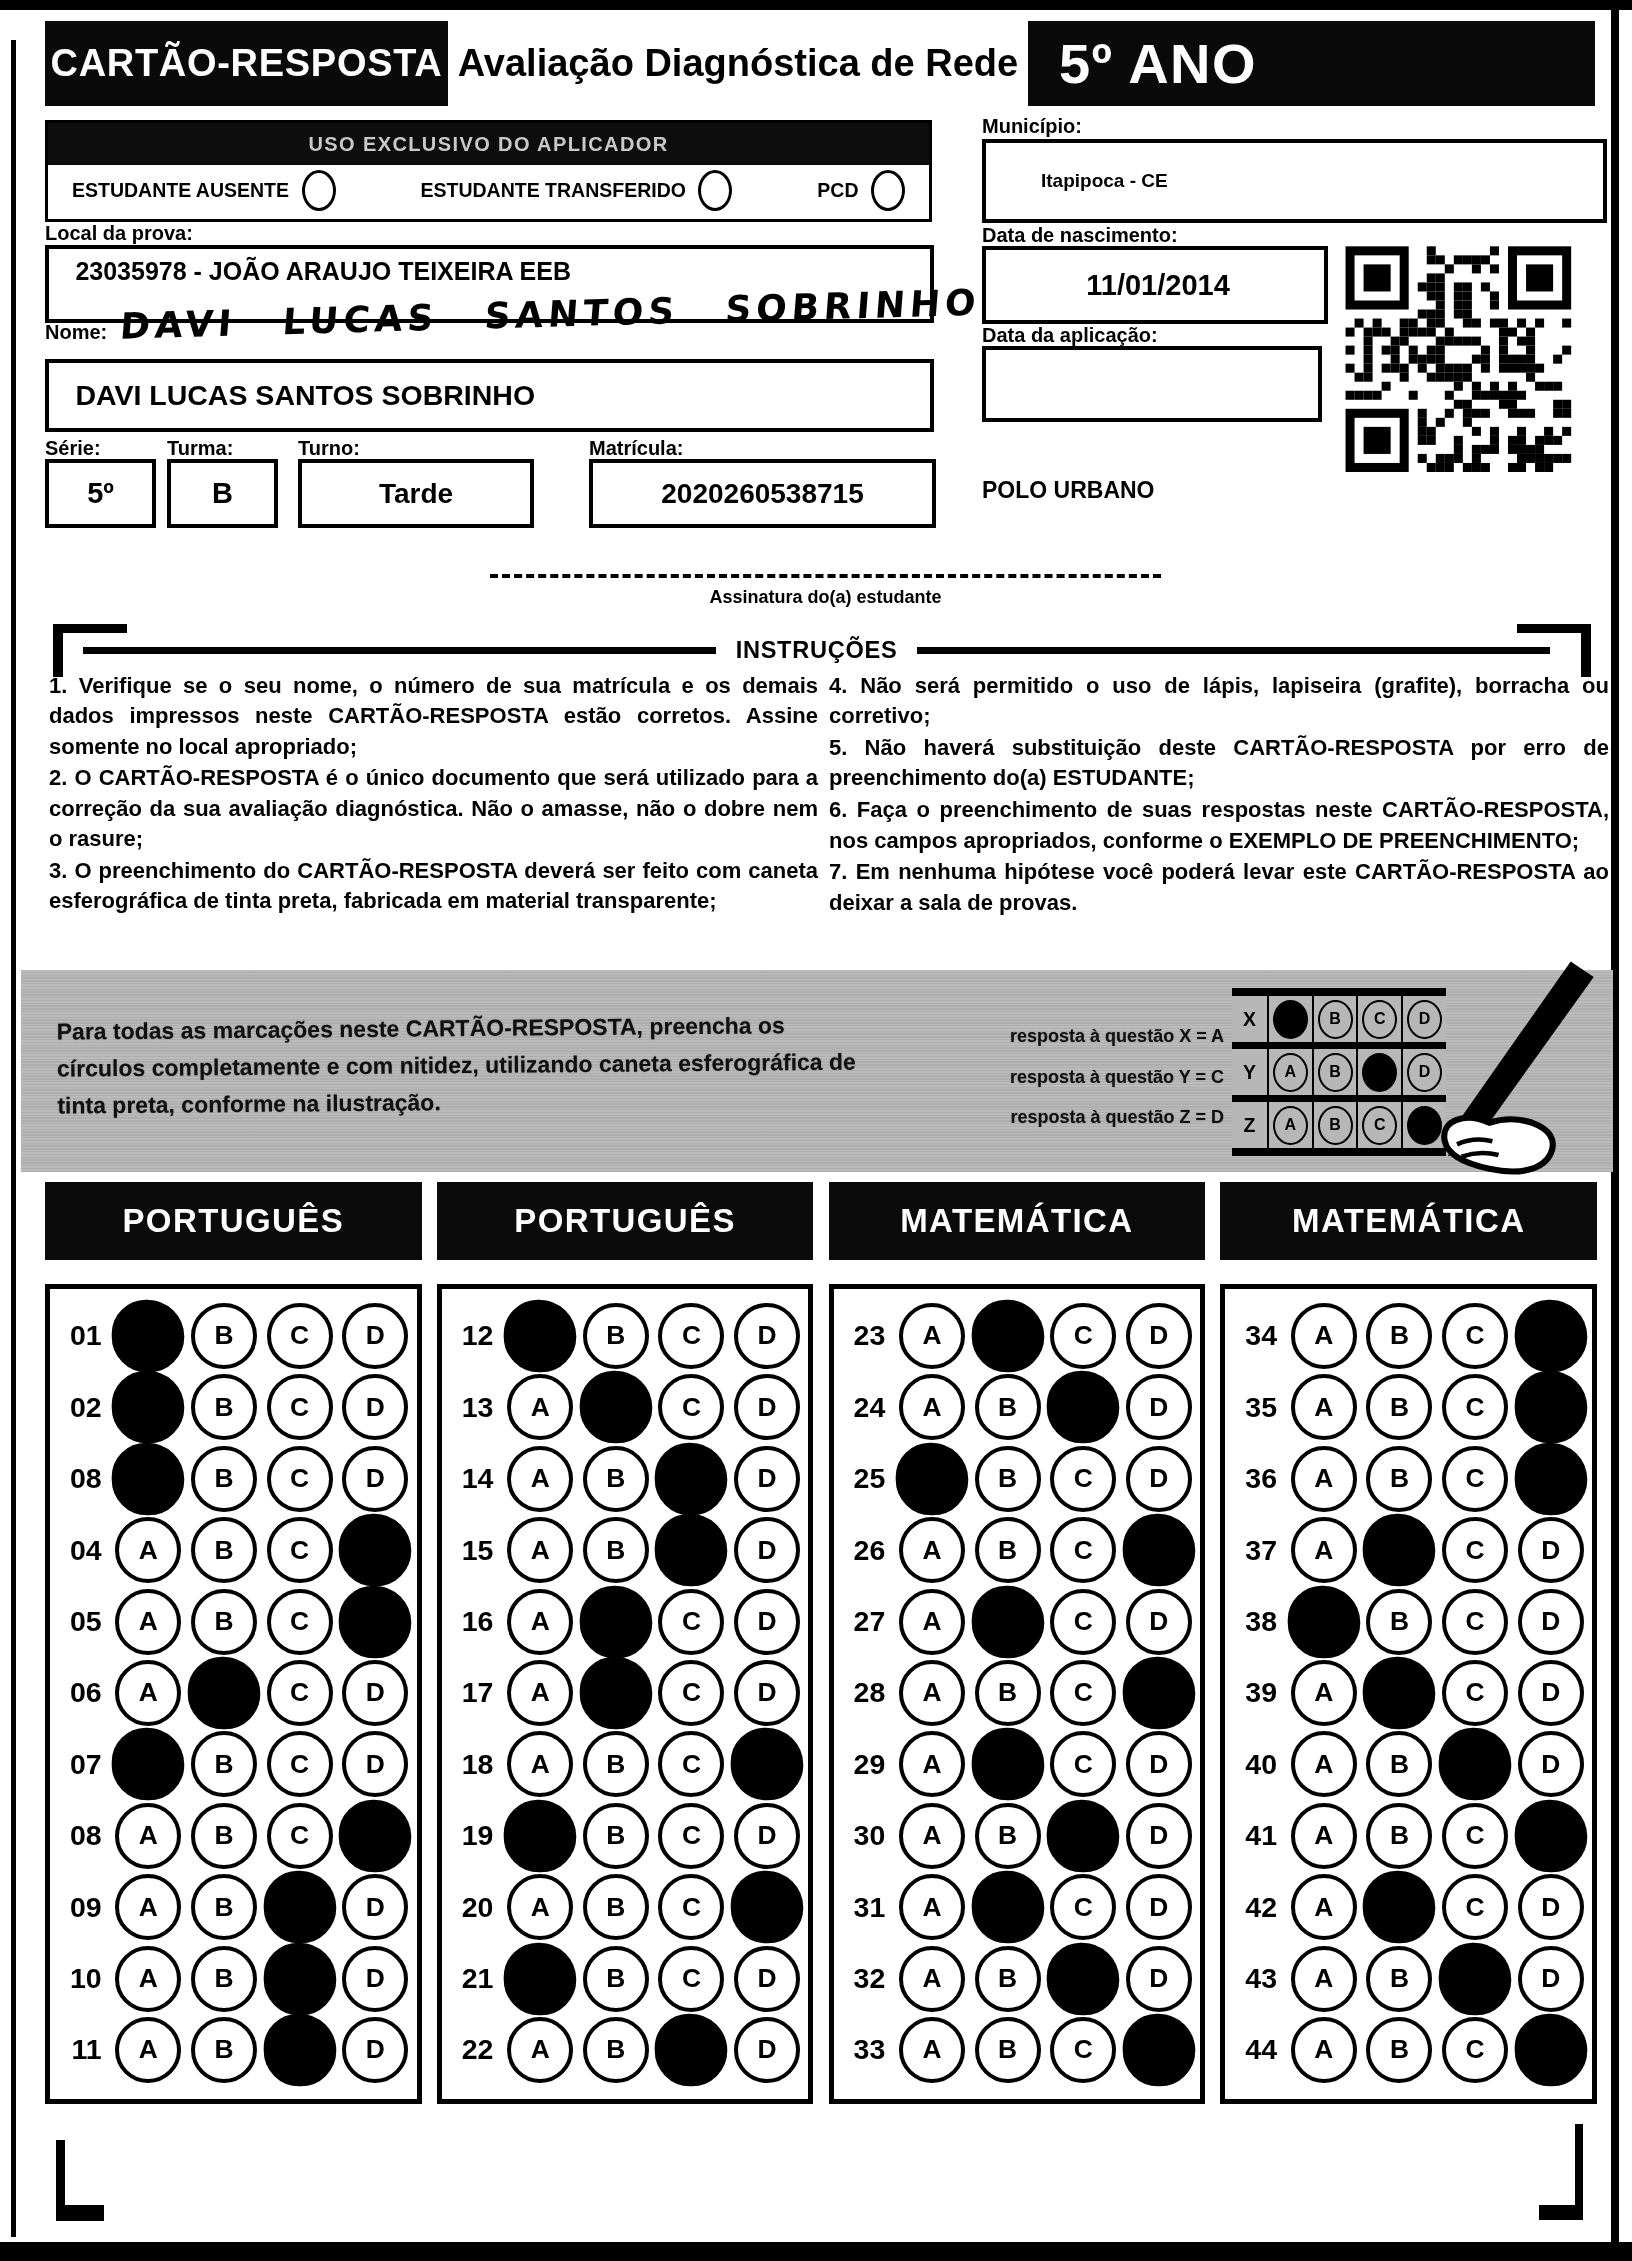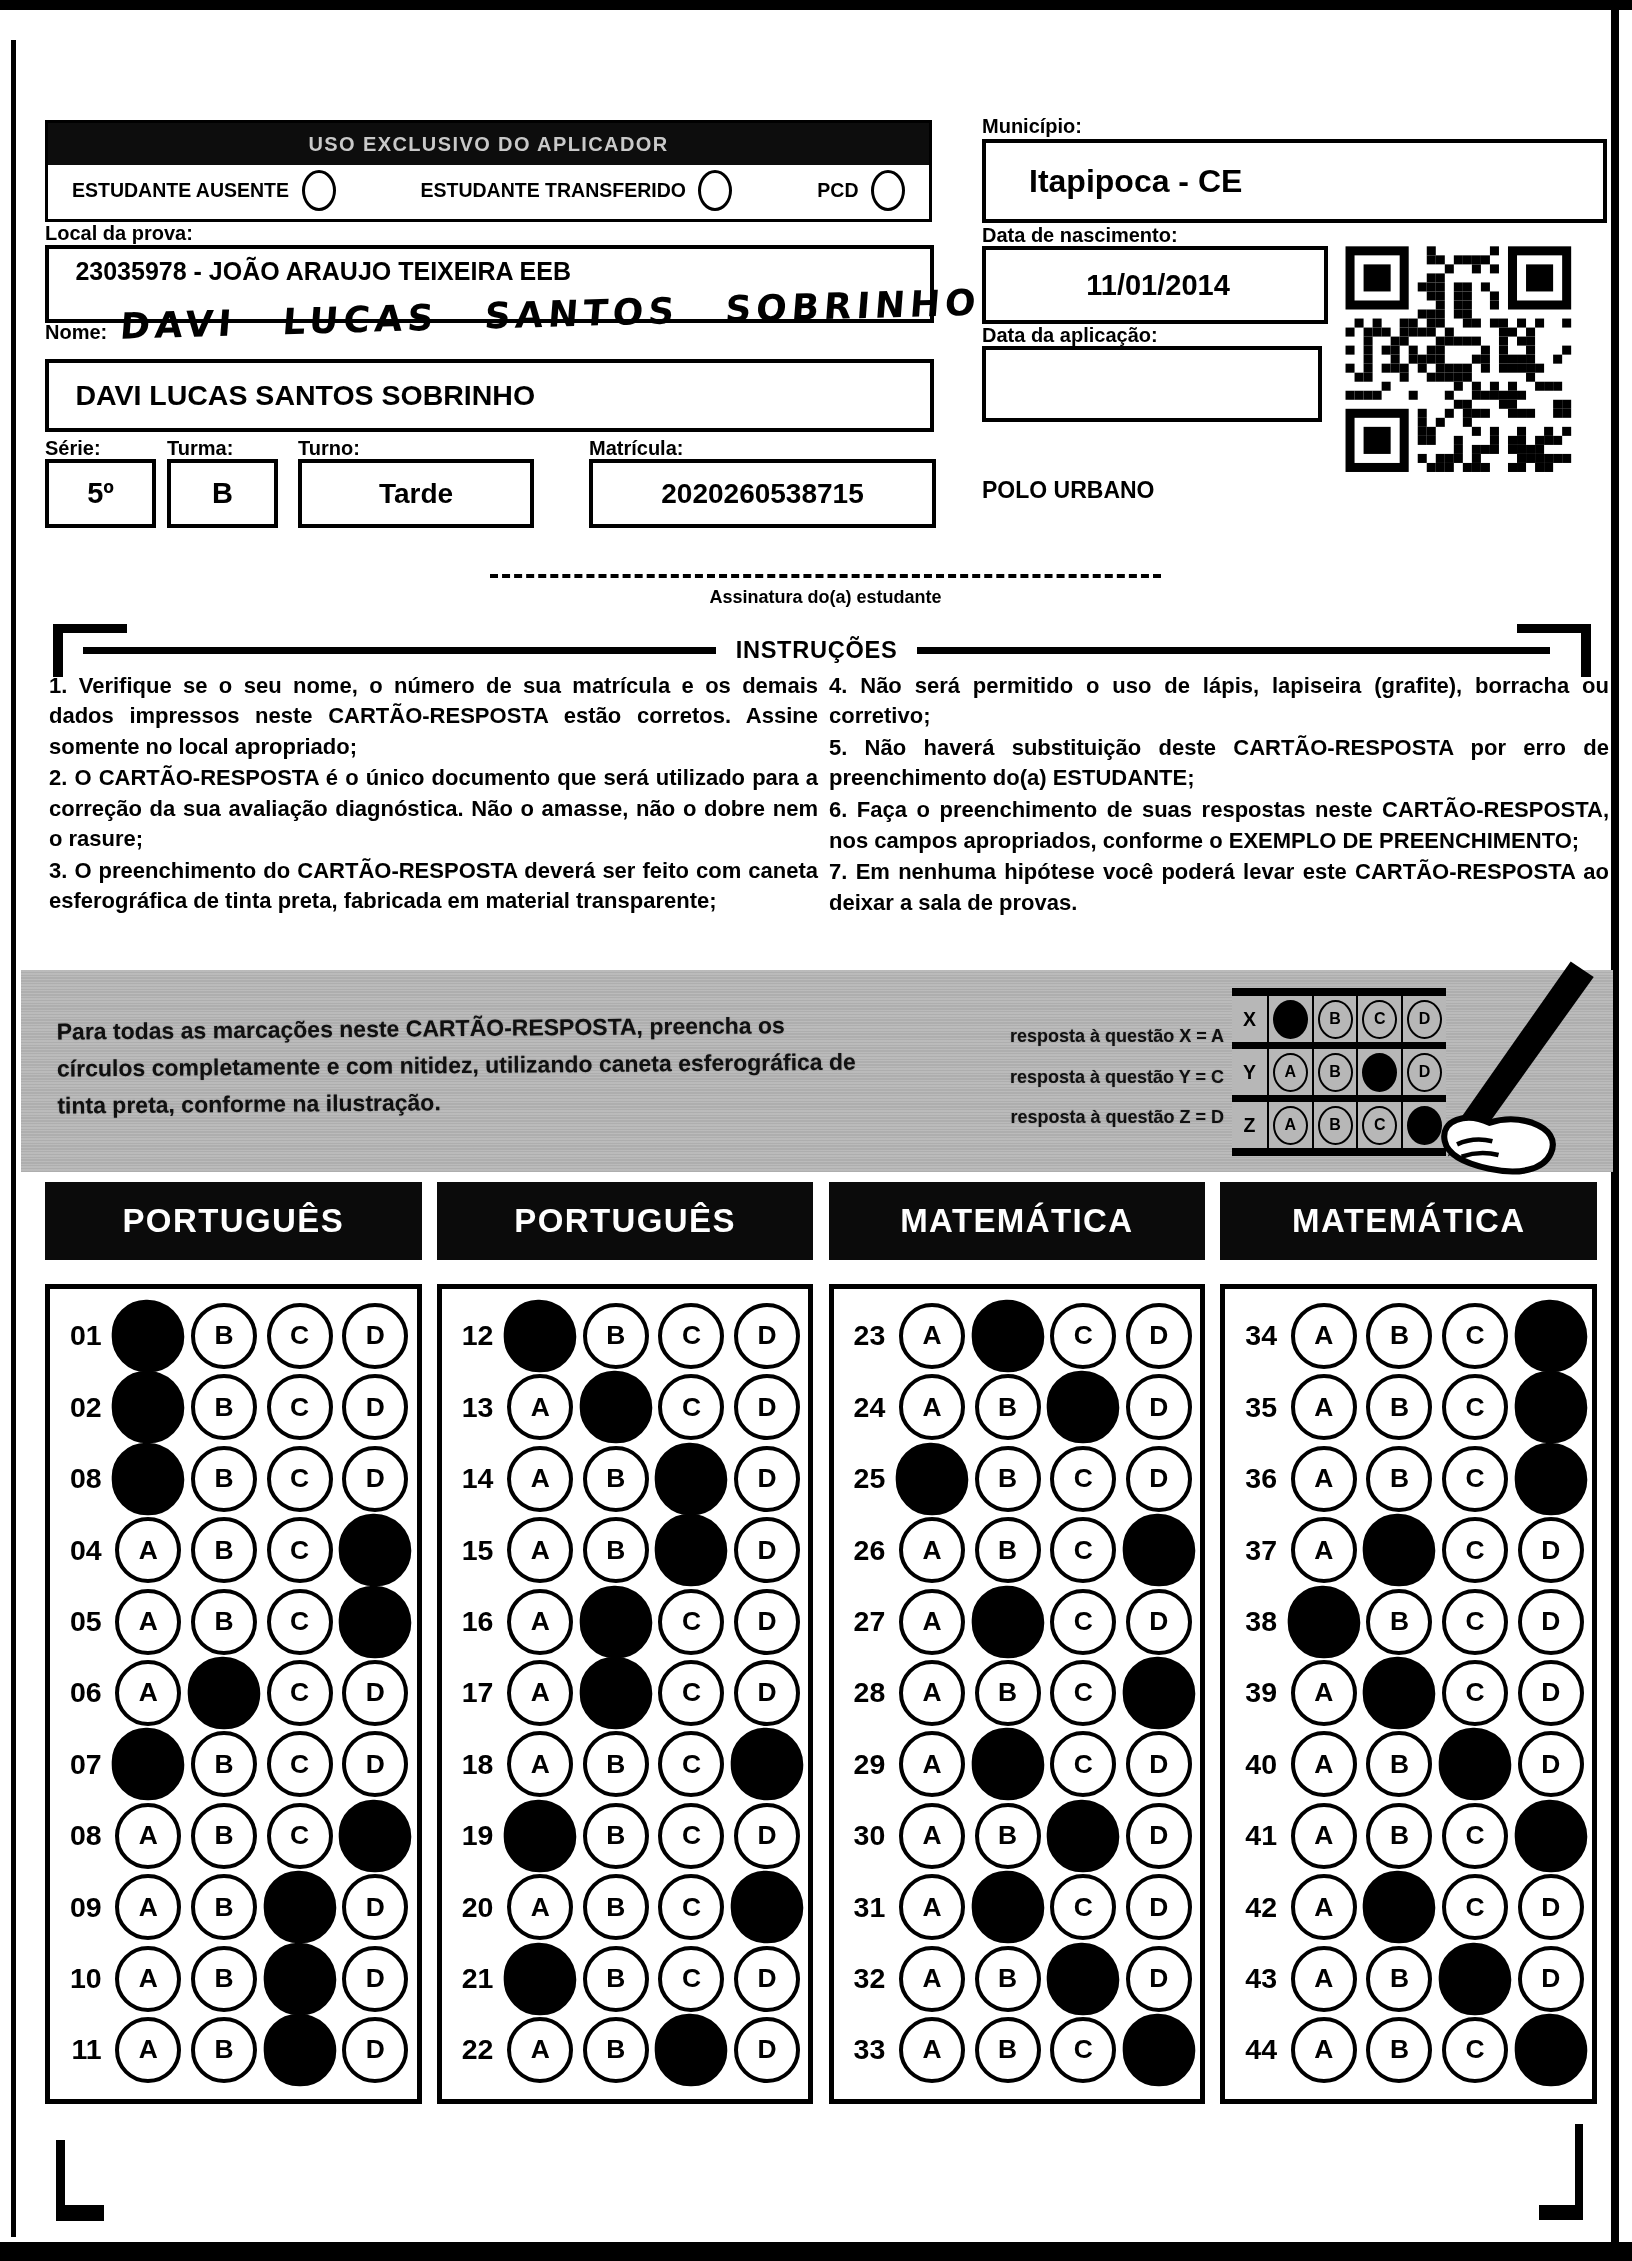--- a/index.html
+++ b/index.html
@@ -92,20 +92,25 @@
 
   <div class="abs edge-top"></div>
   <div class="abs edge-bottom"></div>
   <div class="abs edge-left"></div>
   <div class="abs edge-right"></div>
   <div class="abs cm cm-tl"></div>
   <div class="abs cm cm-tr"></div>
   <div class="abs cm cm-bl"></div>
   <div class="abs cm cm-br"></div>
 
+  <div class="abs header-bar">
+    <div class="hdr-left">CARTÃO-RESPOSTA</div>
+    <div class="hdr-center">Avaliação Diagnóstica de Rede</div>
+    <div class="hdr-right">5º ANO</div>
+  </div>
 
   <div class="abs applicator">
     <div class="app-title">USO EXCLUSIVO DO APLICADOR</div>
     <div class="app-opts" id="applicator-options">
         <div class="app-opt">
           <span>ESTUDANTE AUSENTE</span>
           <span class="app-circle"></span>
         </div>
         <div class="app-opt">
           <span>ESTUDANTE TRANSFERIDO</span>
@@ -113,21 +118,21 @@
         </div>
         <div class="app-opt">
           <span>PCD</span>
           <span class="app-circle"></span>
         </div>
       </div>
   </div>
 
   <div class="abs lbl" style="left:982px;top:115px;">Município:</div>
   <div class="abs box" style="left:982px;top:139px;width:617px;height:76px;">
-    <span class="val" style="padding-left:43px;font-size:32px;">Itapipoca - CE</span>
+    <span class="val" style="padding-left:55px;font-size:19px;">Itapipoca - CE</span>
   </div>
 
   <div class="abs lbl" style="left:45px;top:222px;">Local da prova:</div>
   <div class="abs box" style="left:45px;top:245px;width:881px;height:70px;align-items:flex-start;">
     <span class="val" style="padding:8.3px 0 0 26.4px;font-size:25px;">23035978 - JOÃO ARAUJO TEIXEIRA EEB</span>
   </div>
 
   <div class="abs lbl" style="left:982px;top:224px;">Data de nascimento:</div>
   <div class="abs box" style="left:982px;top:246px;width:332px;height:70px;justify-content:center;padding-left:6px;">
     <span class="val" style="font-size:29px;">11/01/2014</span>

